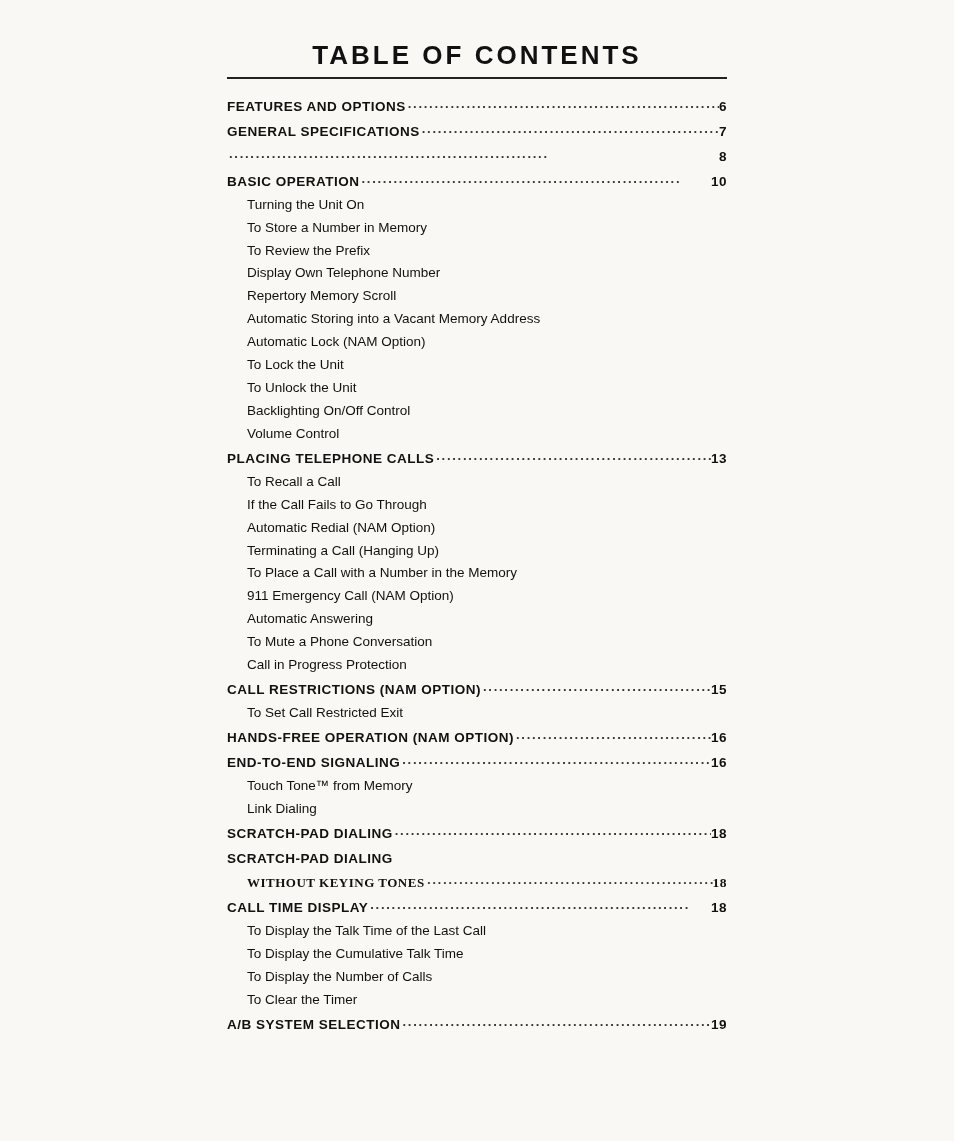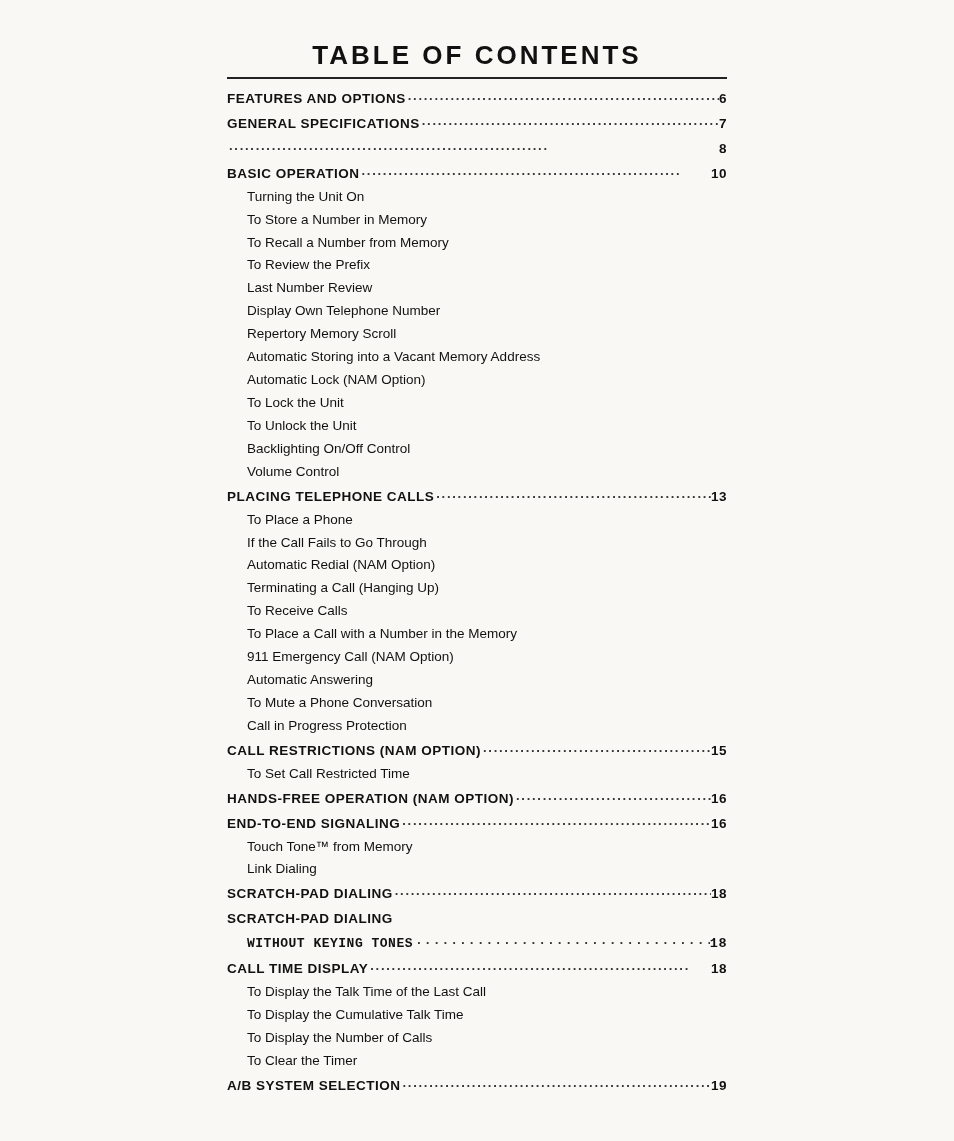--- a/index.html
+++ b/index.html
@@ -28,21 +28,21 @@
       padding: 40px 20px 40px 20px;
     }
 
     .content-area {
       width: 500px;
       margin: 0 auto;
     }
 
     .title-block {
       text-align: center;
-      margin-bottom: 10px;
+      margin-bottom: 18px;
       border-bottom: 2px solid #222;
       padding-bottom: 6px;
     }
 
     .title-block h1 {
       font-size: 26px;
       font-weight: 900;
       letter-spacing: 3px;
       font-family: 'Arial Black', 'Arial', sans-serif;
       color: #111;
@@ -127,29 +127,23 @@
           <span class="toc-dots" style="overflow: hidden; display: inline-block; letter-spacing: 1px;">····························································</span>
           <span class="toc-page">10</span>
         </div>
         <div class="toc-line sub-entry">
           <span class="toc-label">Turning the Unit On</span>
         </div>
         <div class="toc-line sub-entry">
           <span class="toc-label">To Store a Number in Memory</span>
         </div>
         <div class="toc-line sub-entry">
-          <span class="toc-label">To Recall a Number from Memory</span>
-        </div>
-        <div class="toc-line sub-entry">
           <span class="toc-label">To Review the Prefix</span>
         </div>
         <div class="toc-line sub-entry">
-          <span class="toc-label">Last Number Review</span>
-        </div>
-        <div class="toc-line sub-entry">
           <span class="toc-label">Display Own Telephone Number</span>
         </div>
         <div class="toc-line sub-entry">
           <span class="toc-label">Repertory Memory Scroll</span>
         </div>
         <div class="toc-line sub-entry">
           <span class="toc-label">Automatic Storing into a Vacant Memory Address</span>
         </div>
         <div class="toc-line sub-entry">
           <span class="toc-label">Automatic Lock (NAM Option)</span>
@@ -165,56 +159,53 @@
         </div>
         <div class="toc-line sub-entry">
           <span class="toc-label">Volume Control</span>
         </div>
         <div class="toc-line main-entry">
           <span class="toc-label">PLACING TELEPHONE CALLS</span>
           <span class="toc-dots" style="overflow: hidden; display: inline-block; letter-spacing: 1px;">····························································</span>
           <span class="toc-page">13</span>
         </div>
         <div class="toc-line sub-entry">
-          <span class="toc-label">To Place a Phone</span>
+          <span class="toc-label">To Recall a Call</span>
         </div>
         <div class="toc-line sub-entry">
           <span class="toc-label">If the Call Fails to Go Through</span>
         </div>
         <div class="toc-line sub-entry">
           <span class="toc-label">Automatic Redial (NAM Option)</span>
         </div>
         <div class="toc-line sub-entry">
           <span class="toc-label">Terminating a Call (Hanging Up)</span>
         </div>
         <div class="toc-line sub-entry">
-          <span class="toc-label">To Receive Calls</span>
-        </div>
-        <div class="toc-line sub-entry">
           <span class="toc-label">To Place a Call with a Number in the Memory</span>
         </div>
         <div class="toc-line sub-entry">
           <span class="toc-label">911 Emergency Call (NAM Option)</span>
         </div>
         <div class="toc-line sub-entry">
           <span class="toc-label">Automatic Answering</span>
         </div>
         <div class="toc-line sub-entry">
           <span class="toc-label">To Mute a Phone Conversation</span>
         </div>
         <div class="toc-line sub-entry">
           <span class="toc-label">Call in Progress Protection</span>
         </div>
         <div class="toc-line main-entry">
           <span class="toc-label">CALL RESTRICTIONS (NAM OPTION)</span>
           <span class="toc-dots" style="overflow: hidden; display: inline-block; letter-spacing: 1px;">····························································</span>
           <span class="toc-page">15</span>
         </div>
         <div class="toc-line sub-entry">
-          <span class="toc-label">To Set Call Restricted Time</span>
+          <span class="toc-label">To Set Call Restricted Exit</span>
         </div>
         <div class="toc-line main-entry">
           <span class="toc-label">HANDS-FREE OPERATION (NAM OPTION)</span>
           <span class="toc-dots" style="overflow: hidden; display: inline-block; letter-spacing: 1px;">····························································</span>
           <span class="toc-page">16</span>
         </div>
         <div class="toc-line main-entry">
           <span class="toc-label">END-TO-END SIGNALING</span>
           <span class="toc-dots" style="overflow: hidden; display: inline-block; letter-spacing: 1px;">····························································</span>
           <span class="toc-page">16</span>
@@ -226,21 +217,21 @@
           <span class="toc-label">Link Dialing</span>
         </div>
         <div class="toc-line main-entry">
           <span class="toc-label">SCRATCH-PAD DIALING</span>
           <span class="toc-dots" style="overflow: hidden; display: inline-block; letter-spacing: 1px;">····························································</span>
           <span class="toc-page">18</span>
         </div>
         <div class="toc-line main-entry">
           <span class="toc-label">SCRATCH-PAD DIALING</span>
         </div>
-        <div class="toc-line main-entry" style="padding-left: 20px; text-transform: none; font-family: Liberation Mono, monospace; font-size: 13px;">
+        <div class="toc-line main-entry" style="padding-left: 20px; text-transform: none; font-family: Liberation Serif, serif; font-size: 13px;">
           <span class="toc-label">WITHOUT KEYING TONES</span>
           <span class="toc-dots" style="overflow: hidden; display: inline-block; letter-spacing: 1px;">····························································</span>
           <span class="toc-page">18</span>
         </div>
         <div class="toc-line main-entry">
           <span class="toc-label">CALL TIME DISPLAY</span>
           <span class="toc-dots" style="overflow: hidden; display: inline-block; letter-spacing: 1px;">····························································</span>
           <span class="toc-page">18</span>
         </div>
         <div class="toc-line sub-entry">

